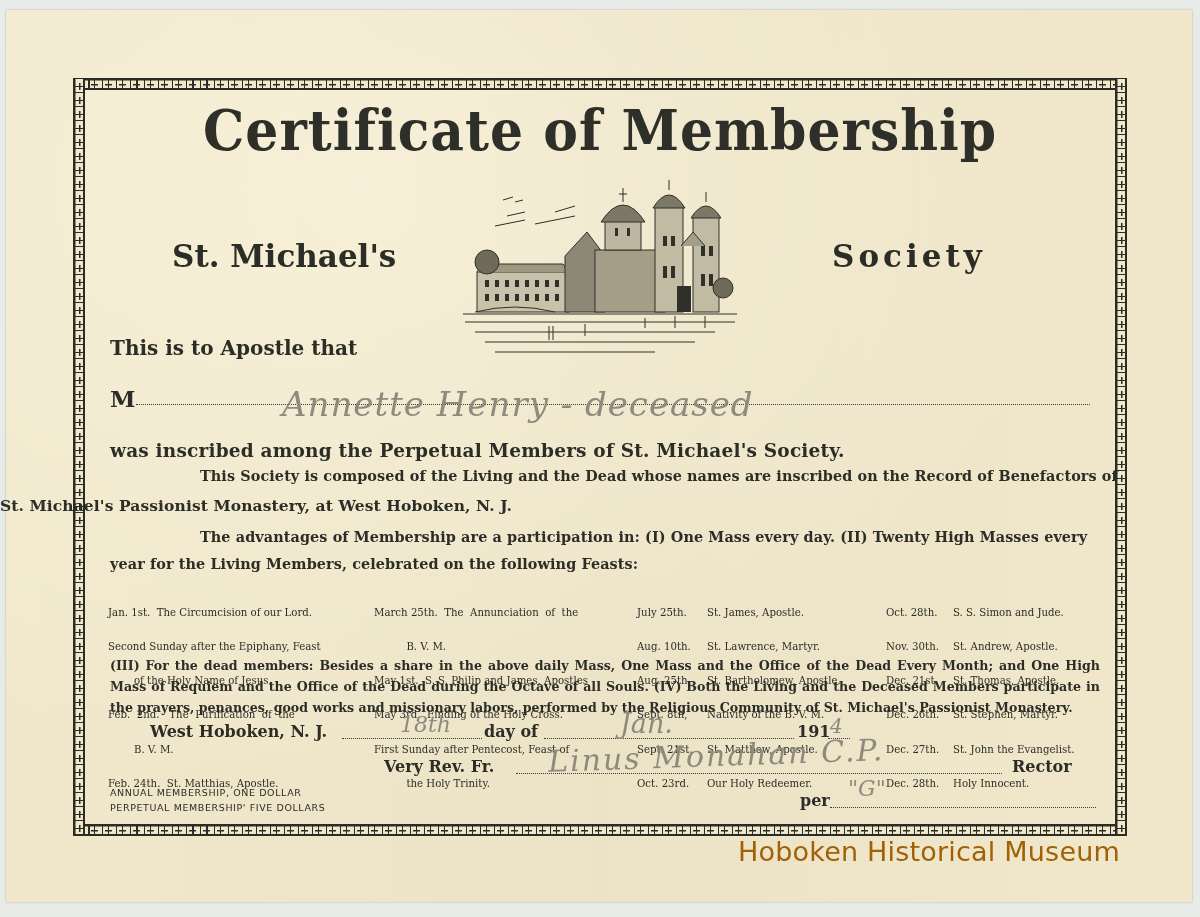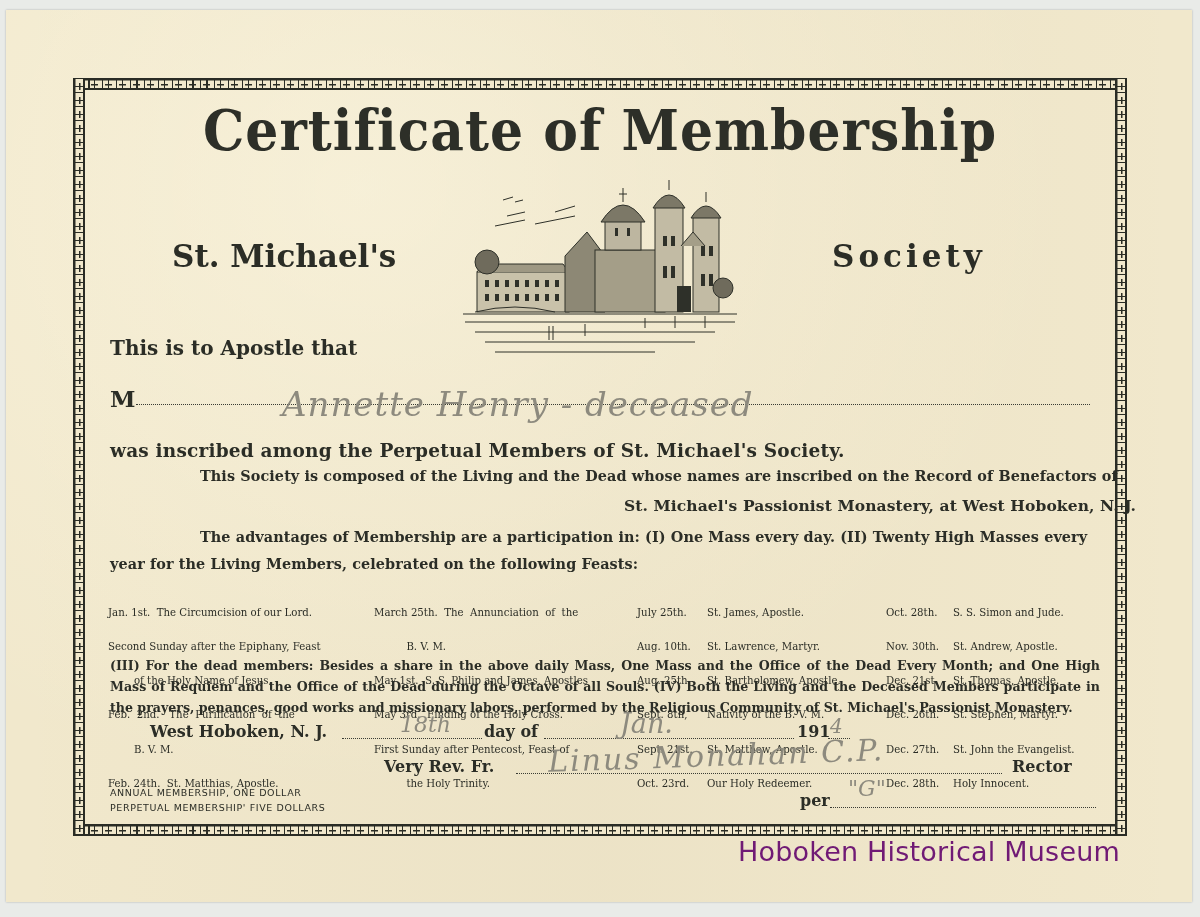--- a/index.html
+++ b/index.html
@@ -86,21 +86,21 @@
     .dead {
       position: absolute; left: 110px; top: 655px; width: 990px;
       font-size: 12.6px; line-height: 21px; text-align: justify;
     }
     .small-sans {
       position: absolute; font-family: "DejaVu Sans", sans-serif; font-size: 9.5px;
       color: #2b2d26; letter-spacing: 0.6px;
     }
     .watermark {
       position: absolute; left: 738px; top: 836px;
-      font-family: "DejaVu Sans", sans-serif; font-size: 27px; color: #701a75;
+      font-family: "DejaVu Sans", sans-serif; font-size: 27px; color: #a16207;
       letter-spacing: 0.2px;
     }
   </style>
 </head>
 <body>
 
 <div class="paper"></div>
 
 <div class="greek h" style="left:74px; top:79px; width:1052px;"></div>
 <div class="greek h" style="left:74px; top:825px; width:1052px;"></div>
@@ -178,21 +178,21 @@
 
 <div class="bl certify">This is to Apostle that</div>
 
 <div class="bl m-line">M</div>
 <div class="dotline" style="left:136px; top:404px; width:954px;"></div>
 <div class="hand" style="left:282px; top:366px; font-size:34px; letter-spacing:1px;margin-top:18px;">Annette Henry - deceased</div>
 
 <div class="bl inscribed">was inscribed among the Perpetual Members of St. Michael's Society.</div>
 
 <div class="bl para" style="left:200px; top:467px; font-size:14.4px;">This Society is composed of the Living and the Dead whose names are inscribed on the Record of Benefactors of</div>
-<div class="bl para" style="left:0; width:1136px; text-align:right; top:496px; font-size:15.5px;">St. Michael's Passionist Monastery, at West Hoboken, N. J.</div>
+<div class="bl para" style="left:0; width:1136px; text-align:left; top:496px; font-size:15.5px;">St. Michael's Passionist Monastery, at West Hoboken, N. J.</div>
 <div class="bl para" style="left:200px; top:528px; font-size:14.4px;">The advantages of Membership are a participation in: (I) One Mass every day.   (II) Twenty High Masses every</div>
 <div class="bl para" style="left:110px; top:555px; font-size:14.4px;">year for the Living Members, celebrated on the following Feasts:</div>
 
 <div class="feasts" style="left:108px;">
   <div>Jan. 1st.  The Circumcision of our Lord.</div>
   <div>Second Sunday after the Epiphany, Feast</div>
   <div>        of the Holy Name of Jesus.</div>
   <div>Feb.  2nd.   The  Purification  of  the</div>
   <div>        B. V. M.</div>
   <div>Feb. 24th.  St. Matthias, Apostle.</div>

